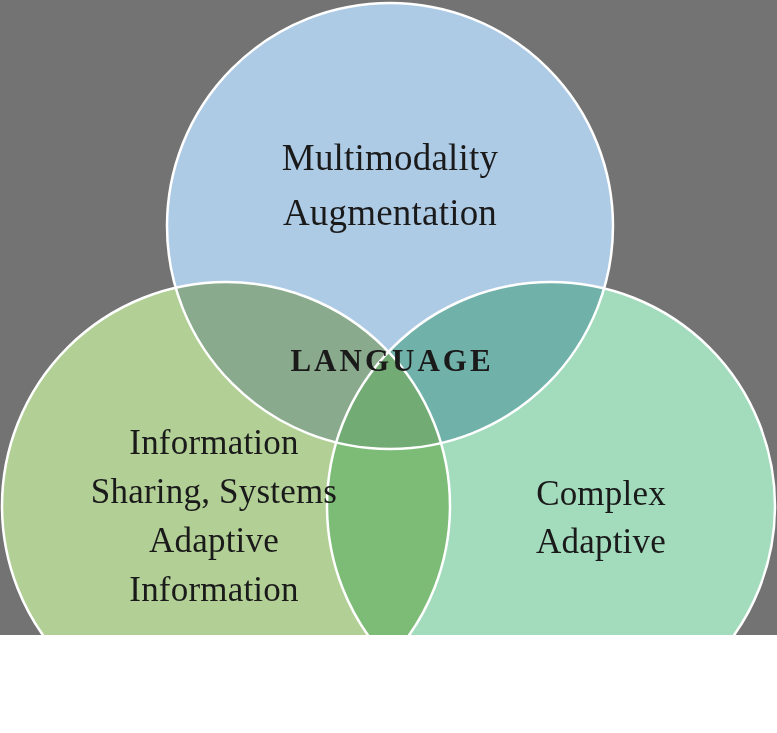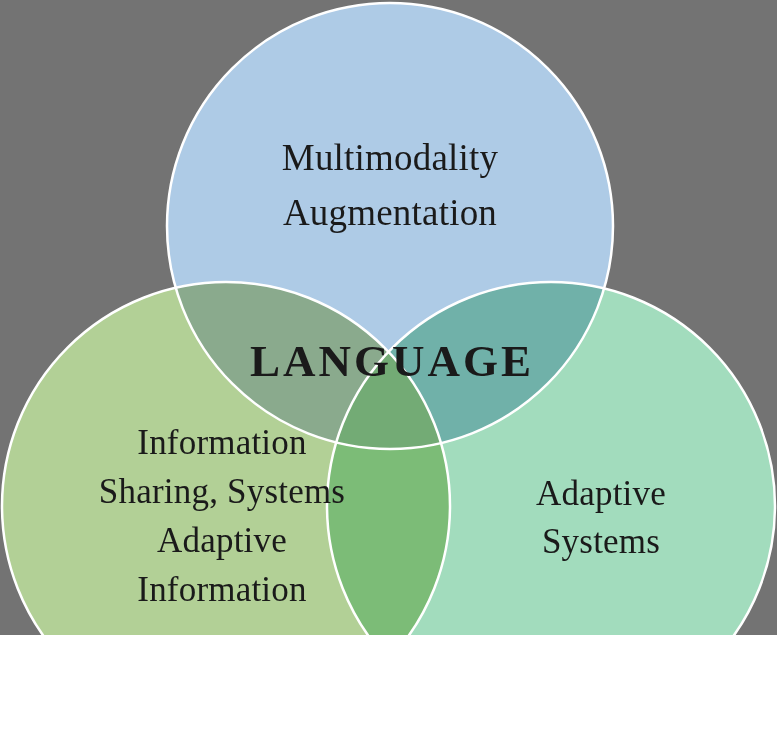--- a/index.html
+++ b/index.html
@@ -34,32 +34,32 @@
     line-height: 49px;
     letter-spacing: 0.2px;
   }
   .label-top {
     left: 390px;
     top: 185px;
     font-size: 37px;
     line-height: 55px;
   }
   .label-left {
-    left: 222px;
+    left: 214px;
     top: 516px;
   }
   .label-right {
     left: 601px;
     top: 518px;
     line-height: 48px;
   }
   .label-center {
     left: 392px;
     top: 361px;
-    font-size: 45px;
+    font-size: 31px;
     font-weight: 700;
     letter-spacing: 3px;
   }
 </style>
 </head>
 <body>
 
 <div class="stage">
 
   <svg width="777" height="733" viewBox="0 0 777 733">
@@ -104,17 +104,17 @@
   <div class="label label-center" style="color: rgb(26, 26, 26);">LANGUAGE</div>
 
   <div class="label circle-label label-left" style="color: rgb(26, 26, 26);">
     <span class="line">Information</span>
     <span class="line">Sharing, Systems</span>
     <span class="line">Adaptive</span>
     <span class="line">Information</span>
   </div>
 
   <div class="label circle-label label-right" style="color: rgb(26, 26, 26);">
+    <span class="line">Complex</span>
     <span class="line">Adaptive</span>
-    <span class="line">Systems</span>
   </div>
 
 </div>
 
 </body></html>

